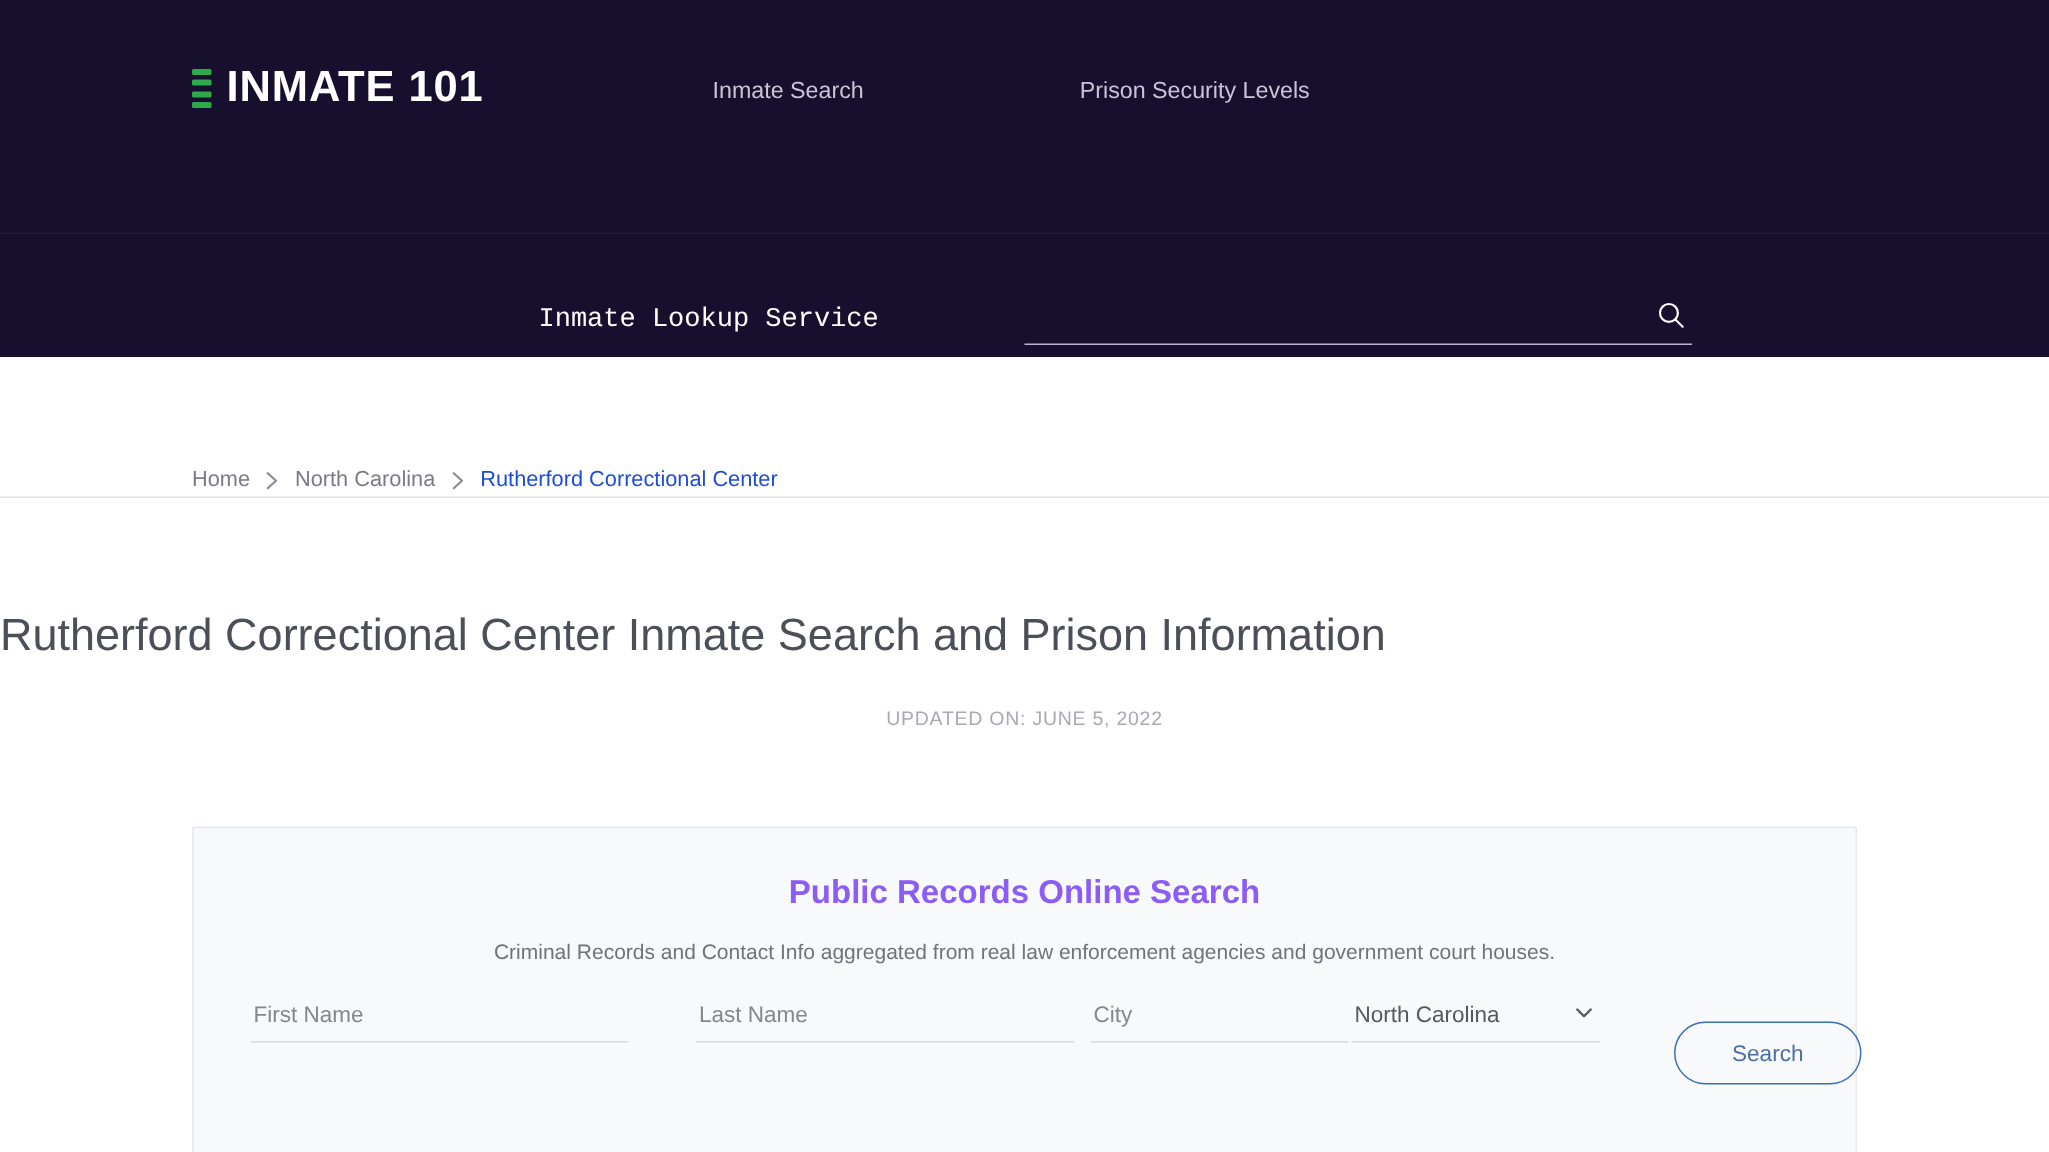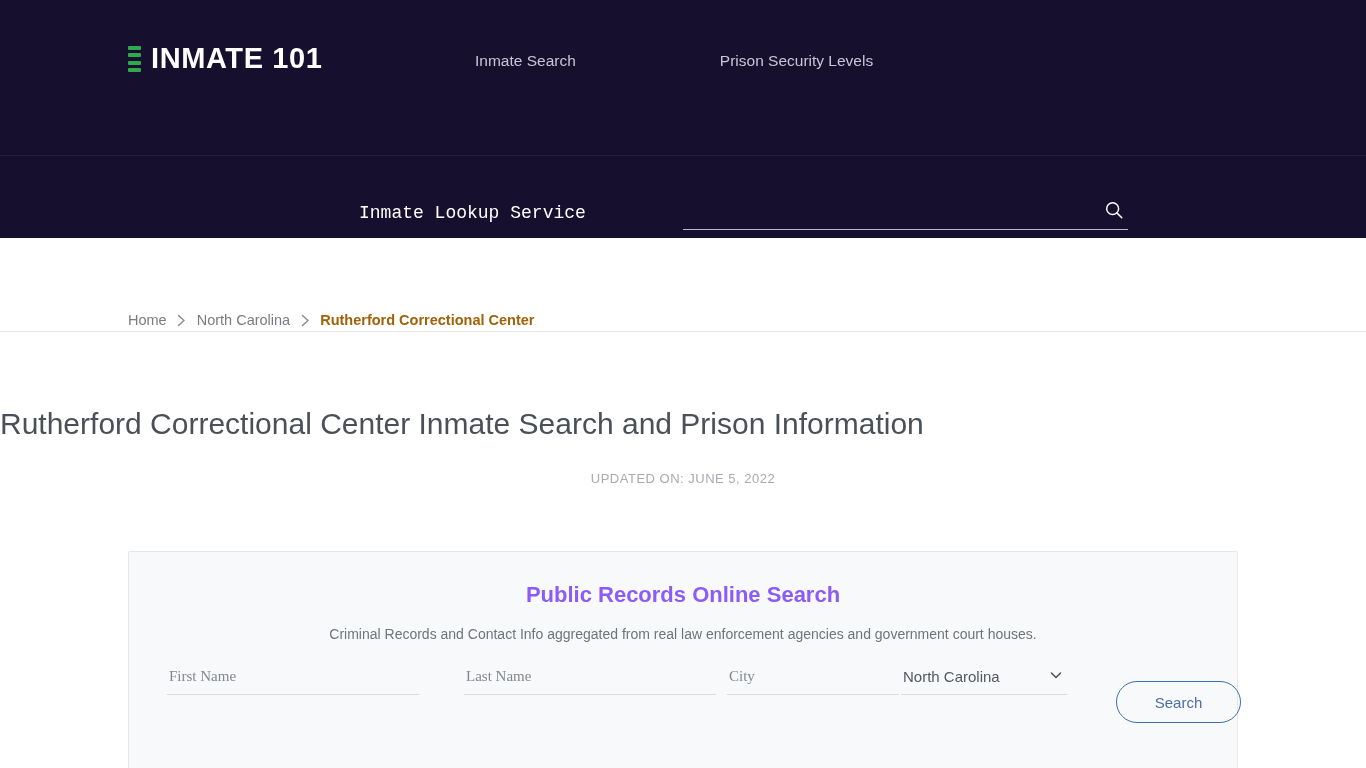--- a/index.html
+++ b/index.html
@@ -141,22 +141,22 @@
     font-size: 14.5px;
     line-height: 20px;
     margin-top: 36px;
   }
   .crumb {
     color: #7b7b86;
     text-decoration: none;
     white-space: nowrap;
   }
   .crumb.current {
-    color: #a16207;
-    font-weight: 700;
+    color: #1d4ed8;
+    font-weight: 400;
   }
   .crumb-sep {
     display: inline-block;
     width: 22px;
     text-align: center;
     color: #8c8c98;
     font-size: 13px;
   }
   .crumb-sep svg { vertical-align: middle; }
 
@@ -229,21 +229,21 @@
     border-bottom: 1px solid #d9dcdf;
   }
   .field input {
     width: 100%;
     height: 34px;
     border: none;
     outline: none;
     background: transparent;
     font-size: 15px;
     color: #3a4049;
-    font-family: Liberation Serif, serif;
+    font-family: Liberation Sans, sans-serif;
     padding: 0 2px;
   }
   .field input::placeholder { color: #83878e; opacity: 1; }
   .field-first { left: 0;   width: 252px; }
   .field-last  { left: 297px; width: 252px; }
   .field-city  { left: 560px; width: 172px; }
   .field-state { left: 734px; width: 166px; }
   .field-state select {
     width: 100%;
     height: 34px;

